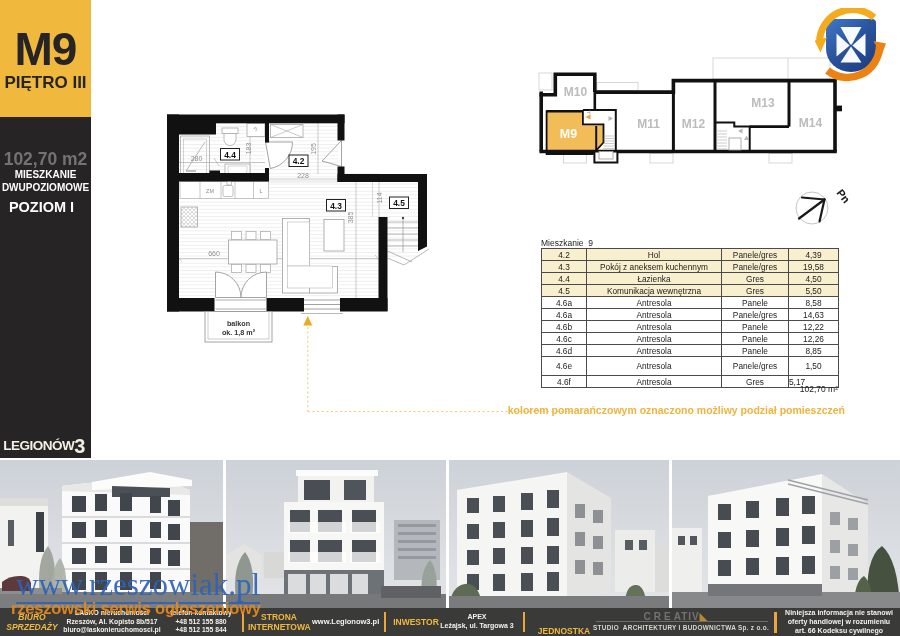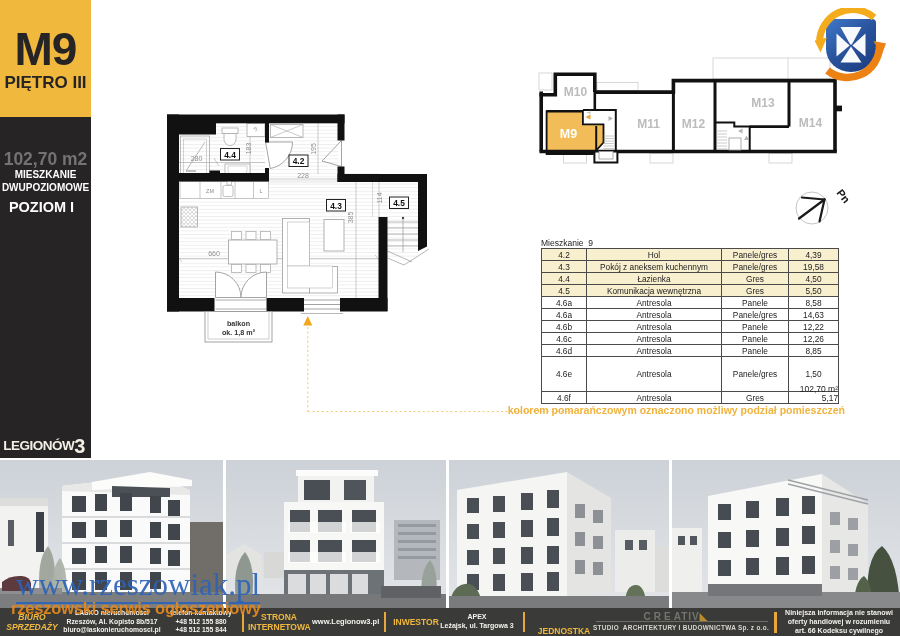--- a/index.html
+++ b/index.html
@@ -457,27 +457,27 @@
 <tr style="height:12px;">
           <td style="border:0.8px solid #4a4a4a;text-align:center;padding:0;">4.6d</td>
           <td style="border:0.8px solid #4a4a4a;text-align:center;padding:0;">Antresola</td>
           <td style="border:0.8px solid #4a4a4a;text-align:center;padding:0;">Panele</td>
           <td style="border:0.8px solid #4a4a4a;text-align:center;padding:0;">8,85</td>
         </tr>
 <tr style="height:12px;">
           <td style="border:0.8px solid #4a4a4a;text-align:center;padding:0;">4.6e</td>
           <td style="border:0.8px solid #4a4a4a;text-align:center;padding:0;">Antresola</td>
           <td style="border:0.8px solid #4a4a4a;text-align:center;padding:0;">Panele/gres</td>
-          <td style="border:0.8px solid #4a4a4a;text-align:center;padding:12px;">1,50</td>
+          <td style="border:0.8px solid #4a4a4a;text-align:center;padding:4px;">1,50</td>
         </tr>
 <tr style="height:12px;">
           <td style="border:0.8px solid #4a4a4a;text-align:center;padding:0;">4.6f</td>
           <td style="border:0.8px solid #4a4a4a;text-align:center;padding:0;">Antresola</td>
           <td style="border:0.8px solid #4a4a4a;text-align:center;padding:0;">Gres</td>
-          <td style="border:0.8px solid #4a4a4a;text-align:right;padding:0;">5,17</td>
+          <td style="border:0.8px solid #4a4a4a;text-align:left;padding:0;">5,17</td>
         </tr>
 </tbody>
 </table>
 
 <div class="abs" style="left:700px;top:384px;width:138px;text-align:right;font-size:8.5px;color:#222;">102,70 m²</div>
 
 <div class="abs" style="left:450px;top:404px;width:395px;text-align:right;font-size:10.5px;font-weight:bold;color:#f0b33d;">kolorem pomarańczowym oznaczono możliwy podział pomieszczeń</div>
 
 <div class="abs" style="left:0;top:460px;width:900px;height:148px;">
 

